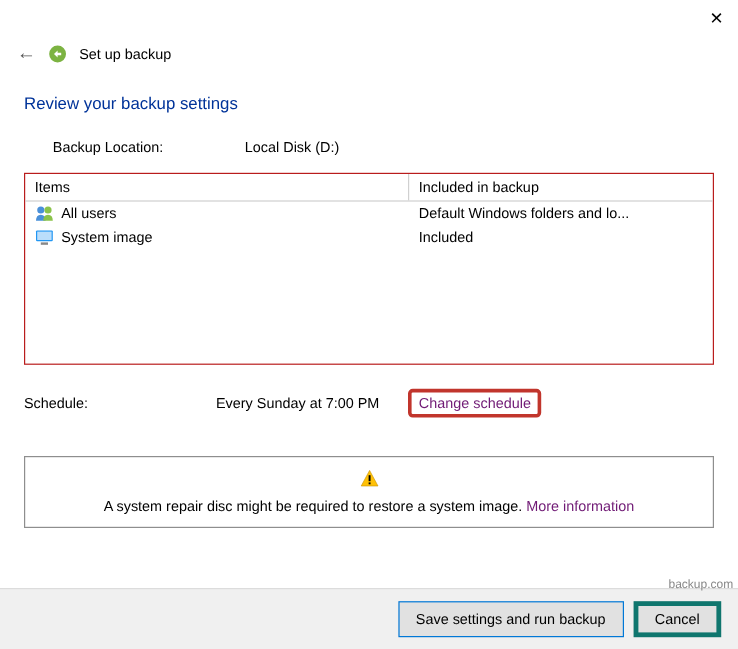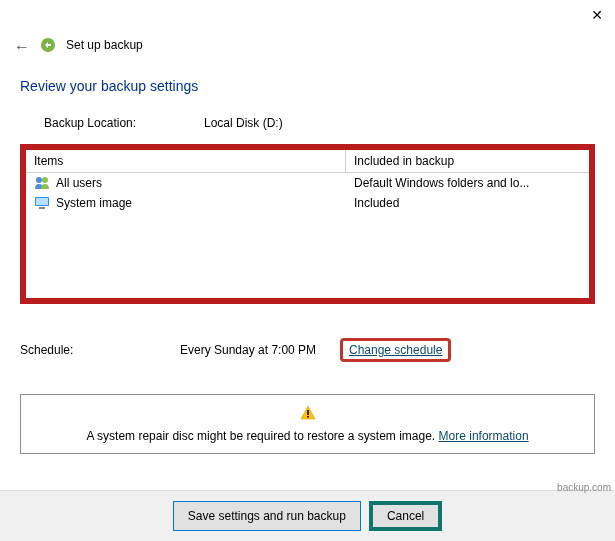--- a/index.html
+++ b/index.html
@@ -29,57 +29,57 @@
       padding: 6px 14px 14px 14px;
     }
     .back-arrow { font-size: 16px; color: #555; }
     .app-icon { width: 16px; height: 16px; }
     .header-title { font-size: 12px; }
     .content { padding: 0 20px; }
     .page-title { color: #003399; font-size: 14px; font-weight: 400; margin: 10px 0 22px 0; }
     .row { display: flex; margin-bottom: 14px; }
     .row-label { width: 160px; margin-left: 24px; }
     .summary-box {
-      border: 6px solid #b91c1c;
+      border: 1px solid #b91c1c;
       height: 160px;
       position: relative;
-      margin-bottom: 34px;
+      margin-bottom: 20px;
     }
     .shead { display: flex; border-bottom: 1px solid #d0d0d0; }
     .shead .c1, .shead .c2 { padding: 4px 8px; font-weight: 400; }
     .shead .c1 { width: 320px; border-right: 1px solid #d0d0d0; }
     .shead .c2 { flex: 1; }
     .srow { display: flex; padding: 2px 8px; align-items: center; }
     .srow .c1 { width: 320px; display: flex; align-items: center; gap: 6px; }
     .srow .c2 { flex: 1; white-space: nowrap; overflow: hidden; text-overflow: ellipsis; }
     .schedule-row { display: flex; align-items: center; margin-bottom: 32px; }
     .schedule-label { width: 160px; }
     .schedule-value { width: 160px; }
     .highlight-box {
       border: 3px solid #c1352c;
       border-radius: 4px;
       padding: 2px 6px;
     }
-    a.link { color: #0c4a6e; text-decoration: underline; cursor: pointer; }
+    a.link { color: #701a75; cursor: pointer; }
     .warning-box {
       border: 1px solid #8e8e8e;
       padding: 10px 10px;
       display: flex;
       align-items: center;
       gap: 8px;
       flex-direction: column;
     }
     .footer {
       position: absolute;
       left: 0; right: 0; bottom: 0;
       background: #f0f0f0;
       border-top: 1px solid #dcdcdc;
       padding: 10px 14px;
       display: flex;
-      justify-content: center;
+      justify-content: flex-end;
       gap: 8px;
       min-height: 46px;
     }
     .btn {
       border: 4px solid #0f766e;
       background: #e1e1e1;
       padding: 4px 14px;
       font-family: inherit;
       font-size: 12px;
     }

